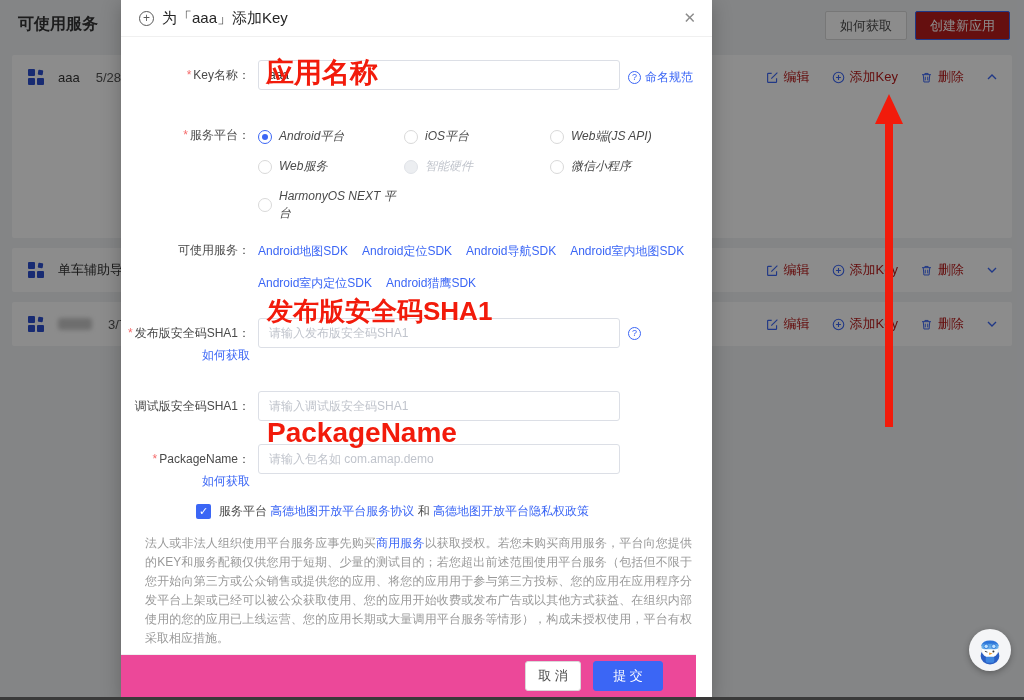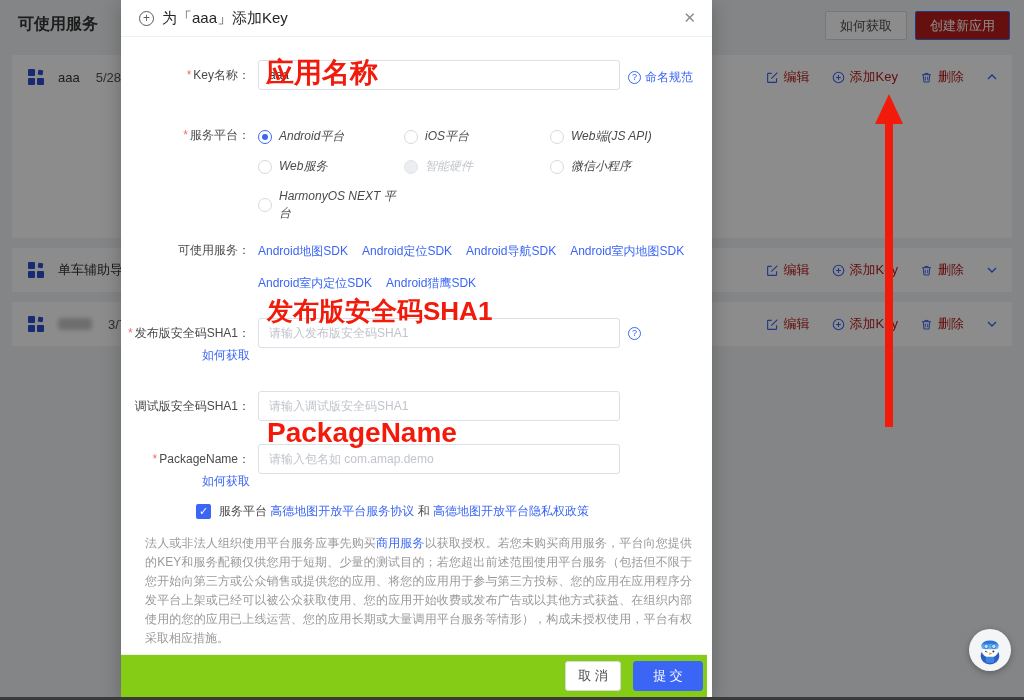--- a/index.html
+++ b/index.html
@@ -73,22 +73,22 @@
   .row-sha1 { margin-top:26px; }
   .row-debug { margin-top:28px; }
   .row-pkg { margin-top:23px; }
 
   .row-agree { margin-top:14px; margin-left:75px; display:flex; align-items:center; gap:8px; font-size:12px; color:#4a4a4a; }
   .checkbox { width:15px; height:15px; background:#3b66f5; border-radius:2px; color:#fff; font-size:11px; line-height:15px; text-align:center; cursor:pointer; flex:0 0 15px; }
   .inline-link { color:#3b66f5; cursor:pointer;margin-top:28px; }
 
   .legal { margin:14px 20px 0 24px; font-size:12px; color:#999; line-height:19px; text-align:justify; }
 
-  .modal-footer { position:absolute; left:0; right:5px; bottom:0; height:46px; border-top:1px solid #f0f0f0;
-                  display:flex; align-items:center; justify-content:flex-end; gap:12px; padding:0 4px 4px; background:#84cc16; }
+  .modal-footer { position:absolute; left:0; right:16px; bottom:0; height:46px; border-top:1px solid #f0f0f0;
+                  display:flex; align-items:center; justify-content:flex-end; gap:12px; padding:0 33px 4px; background:#ec4899; }
   .btn-cancel { width:56px; height:30px; background:#fff; border:1px solid #d9d9d9; border-radius:3px; color:#4a4a4a; font-size:13px; cursor:pointer; }
   .btn-submit { width:70px; height:30px; background:#3b66f5; border:1px solid #3b66f5; border-radius:3px; color:#fff; font-size:13px; cursor:pointer; }
 
   
   .anno { position:absolute; z-index:30; color:#f21b0b; font-weight:bold; white-space:nowrap; pointer-events:none;
           font-family:"Liberation Sans","DejaVu Sans",sans-serif; }
   .anno-keyname { left:266px; top:54px; font-size:28px; }
   .anno-sha1 { left:267px; top:294px; font-size:26px; }
   .anno-pkg { left:267px; top:417px; font-size:28px; }
   .anno-arrow { position:absolute; left:868px; top:90px; z-index:30; pointer-events:none; }

